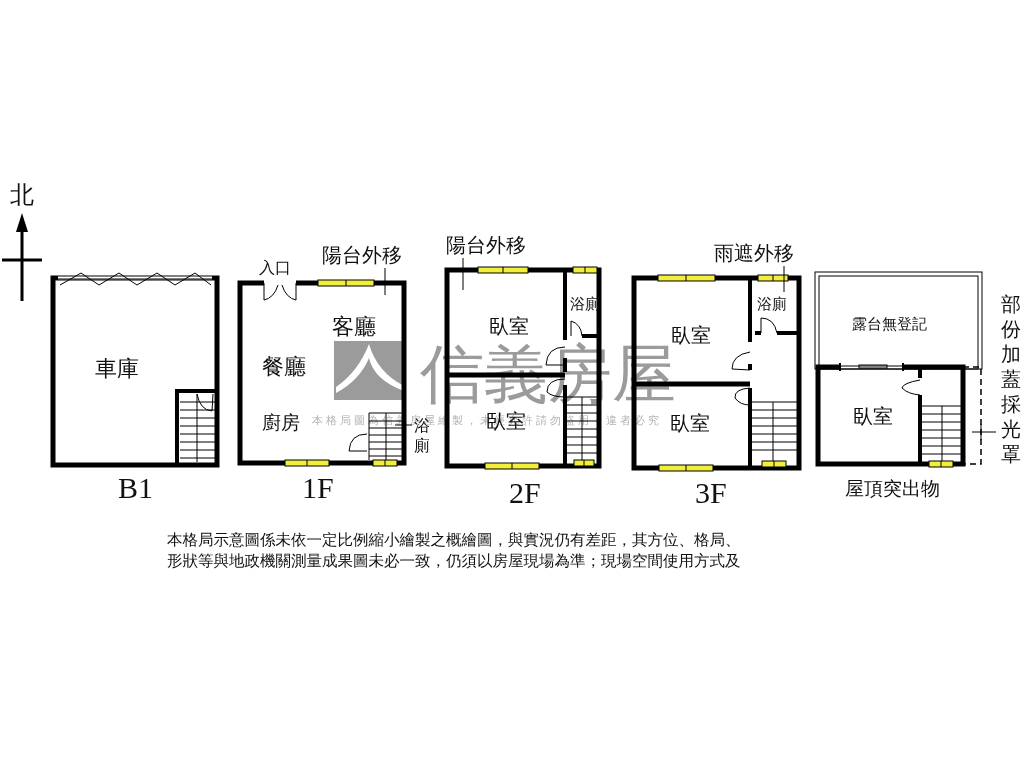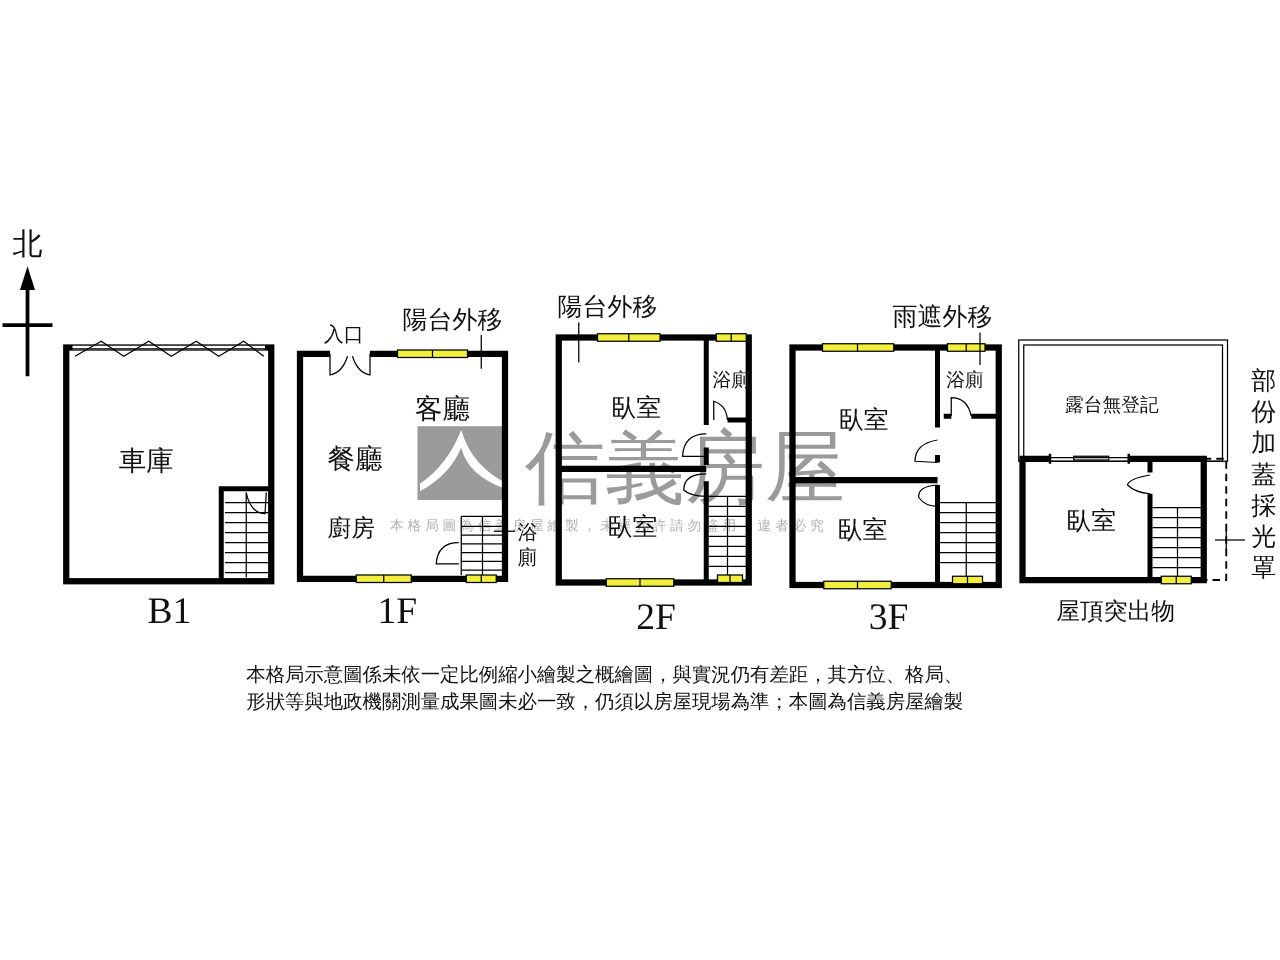--- a/index.html
+++ b/index.html
@@ -6,21 +6,21 @@
   body { width:1024px; height:768px; position:relative; overflow:hidden;
          font-family: "DejaVu Serif", "Liberation Serif", serif; color:#111; }
   svg.plan { position:absolute; left:0; top:0; width:1024px; height:768px; }
   .lbl { font-family: "DejaVu Sans", "Liberation Sans", sans-serif; fill:#111; }
   .lbl-serif { font-family: "Liberation Serif", "DejaVu Serif", serif; fill:#111; }
   .floor-label { font-family: "Liberation Serif", "DejaVu Serif", serif; fill:#111; font-size:30px; }
   .wm { font-family: "DejaVu Sans", "Liberation Sans", sans-serif; fill:#9b9b9b; }
   .wm-small { font-family: "DejaVu Sans", "Liberation Sans", sans-serif; fill:#b3b3b3; font-size:11px; letter-spacing:3px; }
   .disclaimer { position:absolute; left:167px; top:530px; width:700px;
       font-family: "DejaVu Sans", "Liberation Sans", sans-serif; font-size:15.5px; line-height:21px; color:#111; }
-  .disclaimer div { white-space:nowrap;margin-left:30px; }
+  .disclaimer div { white-space:nowrap; }
 </style>
 </head>
 <body>
 
 <svg class="plan" viewBox="0 0 1024 768" xmlns="http://www.w3.org/2000/svg">
 
   <g>
     <rect x="334" y="341" width="70" height="59" fill="#9b9b9b"></rect>
     <path d="M336 387 Q358 372 369 344 Q377 372 404 386 L404 391 Q374 380 369 358 Q360 380 336 393 Z" fill="#ffffff"></path>
     <text class="wm" x="420" y="396" font-size="64">信義房屋</text>
@@ -216,14 +216,14 @@
       <text class="lbl" x="1001" y="411" font-size="20">採</text>
       <text class="lbl" x="1001" y="436" font-size="20">光</text>
       <text class="lbl" x="1001" y="461" font-size="20">罩</text>
     </g>
     <text class="lbl" x="845" y="495" font-size="19">屋頂突出物</text>
   </g>
 </svg>
 
 <div class="disclaimer">
   <div>本格局示意圖係未依一定比例縮小繪製之概繪圖，與實況仍有差距，其方位、格局、</div>
-  <div>形狀等與地政機關測量成果圖未必一致，仍須以房屋現場為準；本圖為信義房屋繪製</div>
+  <div>形狀等與地政機關測量成果圖未必一致，仍須以房屋現場為準；現場空間使用方式及</div>
 </div>
 
 </body></html>

